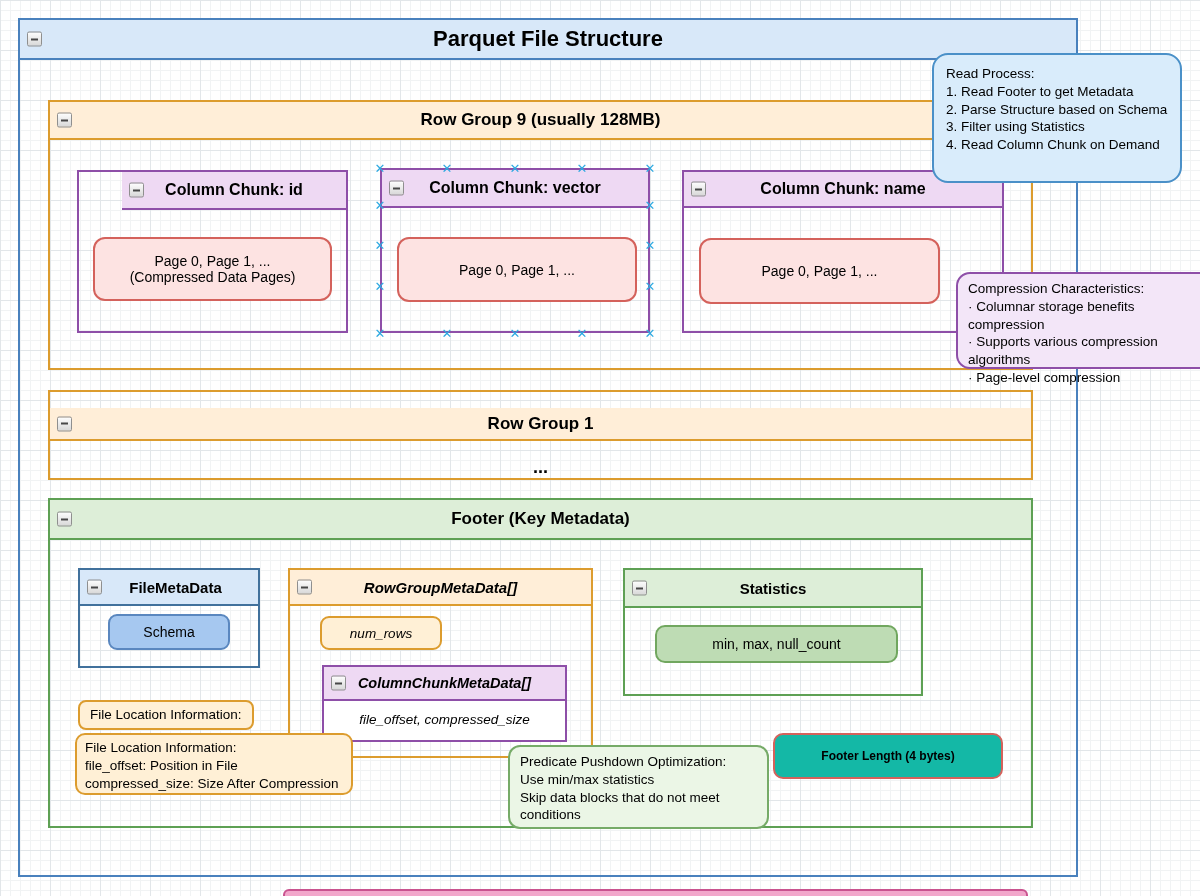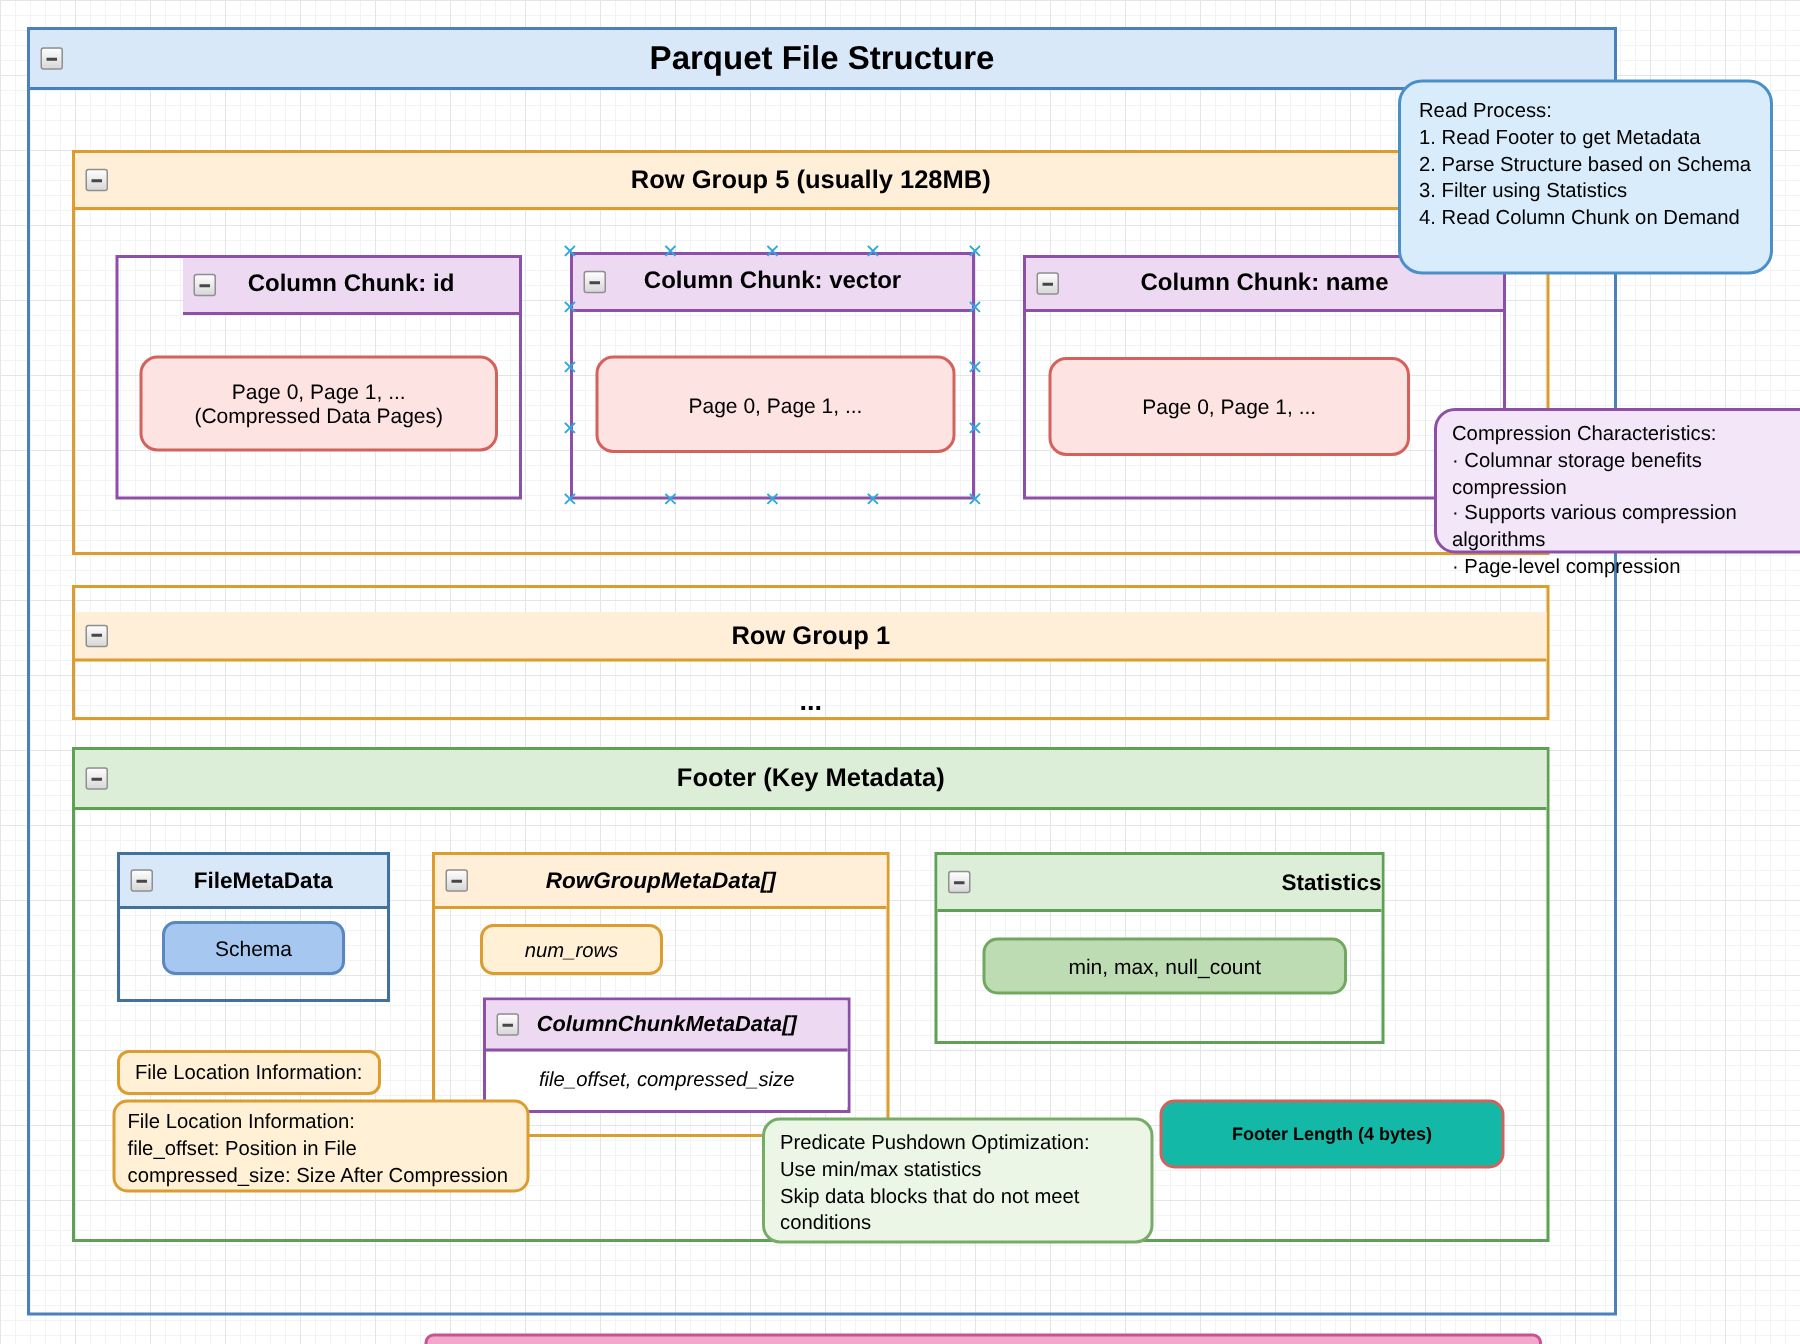--- a/index.html
+++ b/index.html
@@ -39,21 +39,21 @@
 <div class="abs lane" style="left:18px;top:18px;width:1060px;height:859px;border-color:#4981bd;">
   <div class="lane-head" style="height:40px;background:#d8e8f9;border-bottom:2px solid #4981bd;font-size:22px;">
     <div class="collapse"></div>
     <span>Parquet File Structure</span>
   </div>
 </div>
 
 <div class="abs lane" style="left:48px;top:100px;width:985px;height:270px;border-color:#dc9c2e;">
   <div class="lane-head" style="height:38px;background:#ffeed8;border-bottom:2px solid #dc9c2e;font-size:17px;">
     <div class="collapse"></div>
-    <span>Row Group 5 (usually 128MB)</span>
+    <span>Row Group 9 (usually 128MB)</span>
   </div>
 </div>
 
 <div class="abs lane" style="left:77px;top:170px;width:271px;height:163px;border-color:#8e4fa8;">
   <div class="lane-head" style="height:38px;background:#eed9f3;border-bottom:2px solid #8e4fa8;font-size:16px;margin-left:43px;">
     <div class="collapse"></div>
     <span>Column Chunk: id</span>
   </div>
   <div class="abs pill" style="left:14px;top:65px;width:239px;height:64px;background:#fde3e2;border:2px solid #d4625c;border-radius:12px;font-size:14px;">Page 0, Page 1, ...
 (Compressed Data Pages)</div>
@@ -125,21 +125,21 @@
   <div class="abs lane" style="left:32px;top:95px;width:245px;height:77px;border-color:#8e4fa8;background:#fff;">
     <div class="lane-head" style="height:34px;background:#eed9f3;border-bottom:2px solid #8e4fa8;font-size:14.5px;">
       <div class="collapse"></div>
       <span>ColumnChunkMetaData[]</span>
     </div>
     <div style="height:37px;display:flex;align-items:center;justify-content:center;font-size:13.5px;background:#fff;">file_offset, compressed_size</div>
   </div>
 </div>
 
 <div class="abs lane" style="left:623px;top:568px;width:300px;height:128px;border-color:#5ea054;">
-  <div class="lane-head" style="height:38px;background:#ddeed8;border-bottom:2px solid #5ea054;font-size:15px;justify-content:flex-end;">
+  <div class="lane-head" style="height:38px;background:#ddeed8;border-bottom:2px solid #5ea054;font-size:15px;">
     <div class="collapse"></div>
     <span>Statistics</span>
   </div>
   <div class="abs pill" style="left:30px;top:55px;width:243px;height:38px;background:#bedcb4;border:2px solid #71a75f;border-radius:10px;font-size:14px;">min, max, null_count</div>
 </div>
 
 <div class="abs callout" style="left:932px;top:53px;width:250px;height:130px;background:#d9ecfb;border:2px solid #4a90c8;border-radius:16px;padding:10px 12px;z-index:10;">Read Process:
 1. Read Footer to get Metadata
 2. Parse Structure based on Schema
 3. Filter using Statistics

